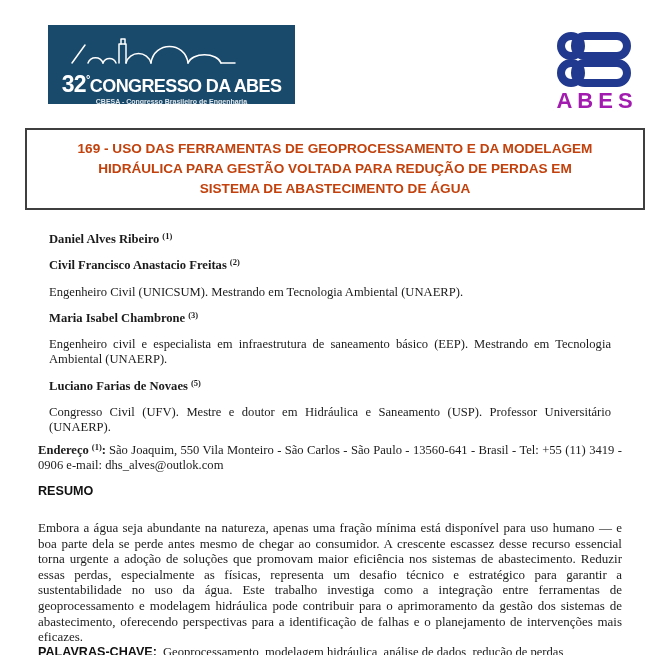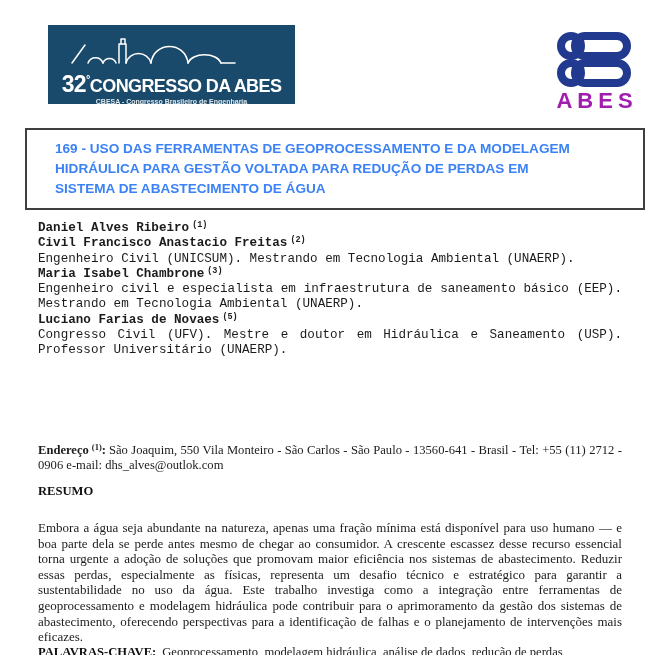--- a/index.html
+++ b/index.html
@@ -33,35 +33,35 @@
   .abes-word{
     font-family:"Liberation Sans", sans-serif;font-weight:bold;font-size:22px;
     letter-spacing:5px;color:#a21caf;line-height:26px;margin-left:4px;
   }
 
   
   .title-box{
     position:absolute;left:25px;top:128px;width:620px;box-sizing:border-box;
     border:2px solid #3f3f3f;background:#fff;padding:9px 28px;
     font-family:"Liberation Sans", sans-serif;font-weight:bold;font-size:13.6px;
-    color:#3b82f6;line-height:20px;
+    color:#c2410c;text-align:center;line-height:20px;
   }
 
   
   .authors{position:absolute;left:38px;top:221px;width:584px;font-size:12.6px;line-height:15.3px;}
-  .authors p{margin:0;font-family:Liberation Mono, monospace;}
+  .authors p{margin:11px;}
   .author-name{font-weight:bold;}
   .sup{font-size:8.5px;font-weight:bold;margin-left:3px;vertical-align:4px;line-height:0;}
   .affil{text-align:justify;}
 
   .address{position:absolute;left:38px;top:430px;width:584px;font-size:12.6px;line-height:15.6px;text-align:justify;}
   .address .rest{margin-left:3px;}
 
   .resumo-heading,.kw-label{
-    font-family:Liberation Serif, serif;font-weight:bold;font-size:12.6px;color:#111;
+    font-family:Liberation Sans, sans-serif;font-weight:bold;font-size:12.6px;color:#111;
   }
   .resumo-heading{position:absolute;left:38px;top:484px;}
   .resumo-body{
     position:absolute;left:38px;top:507px;width:584px;
     font-size:13px;line-height:15.6px;text-align:justify;
   }
   .keywords{position:absolute;left:38px;top:631px;width:600px;font-size:12.6px;line-height:16px;}
   .kw-text{font-family:"Liberation Serif", serif;font-weight:normal;margin-left:6px;color:#1b1b1b;}
 </style>
 </head>
@@ -119,20 +119,20 @@
 
     <p class="author-name"><span>Maria Isabel Chambrone</span><sup class="sup">(3)</sup></p>
 
     <p class="affil">Engenheiro civil e especialista em infraestrutura de saneamento básico (EEP). Mestrando em Tecnologia Ambiental (UNAERP).</p>
 
     <p class="author-name"><span>Luciano Farias de Novaes</span><sup class="sup">(5)</sup></p>
     <p class="affil">Congresso Civil (UFV). Mestre e doutor em Hidráulica e Saneamento (USP). Professor Universitário (UNAERP).</p>
 
   </div>
 
-  <p class="address"><b><span>Endereço</span><sup class="sup">(1)</sup><span>:</span></b><span class="rest">São Joaquim, 550 Vila Monteiro - São Carlos - São Paulo - 13560-641 - Brasil - Tel: +55 (11) 2712 - 0906 e-mail: dhs_alves@outlok.com</span></p>
+  <p class="address"><b><span>Endereço</span><sup class="sup">(1)</sup><span>:</span></b><span class="rest">São Joaquim, 550 Vila Monteiro - São Carlos - São Paulo - 13560-641 - Brasil - Tel: +55 (11) 3419 - 0906 e-mail: dhs_alves@outlok.com</span></p>
 
   <div class="resumo-heading">RESUMO</div>
   <p class="resumo-body">Embora a água seja abundante na natureza, apenas uma fração mínima está disponível para uso humano — e boa parte dela se perde antes mesmo de chegar ao consumidor. A crescente escassez desse recurso essencial torna urgente a adoção de soluções que promovam maior eficiência nos sistemas de abastecimento. Reduzir essas perdas, especialmente as físicas, representa um desafio técnico e estratégico para garantir a sustentabilidade no uso da água. Este trabalho investiga como a integração entre ferramentas de geoprocessamento e modelagem hidráulica pode contribuir para o aprimoramento da gestão dos sistemas de abastecimento, oferecendo perspectivas para a identificação de falhas e o planejamento de intervenções mais eficazes.</p>
 
   <p class="keywords"><span class="kw-label">PALAVRAS-CHAVE:</span><span class="kw-text">Geoprocessamento, modelagem hidráulica, análise de dados, redução de perdas</span></p>
 
 </div>
 
 </body></html>

